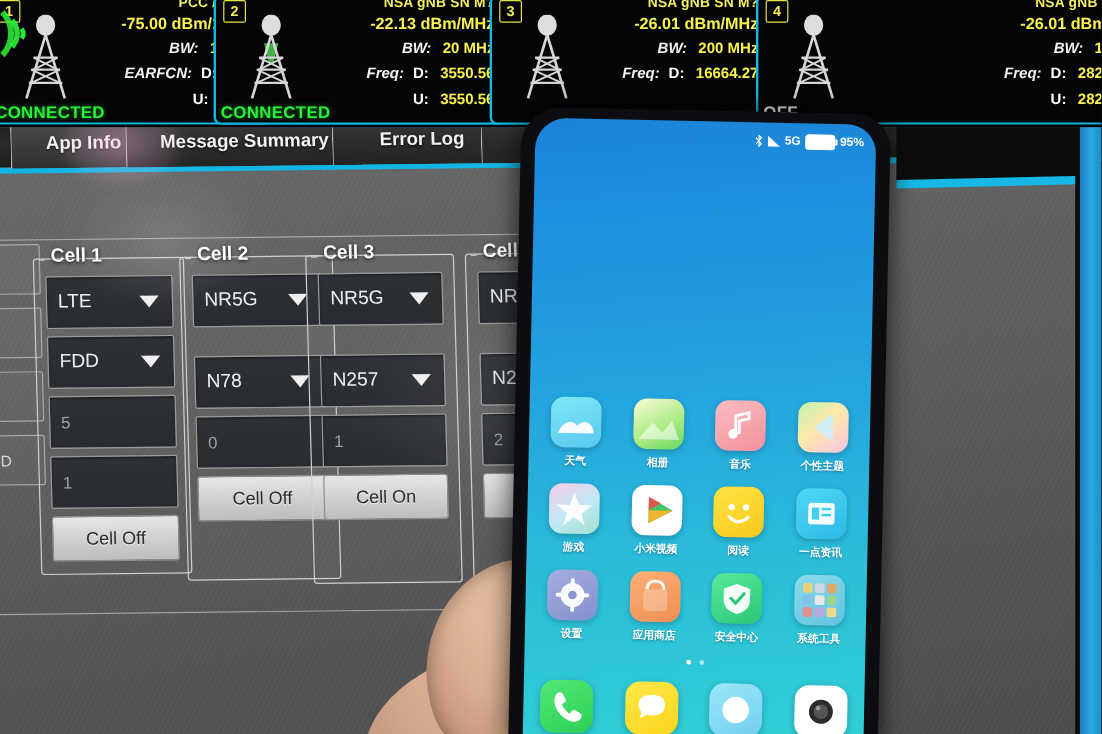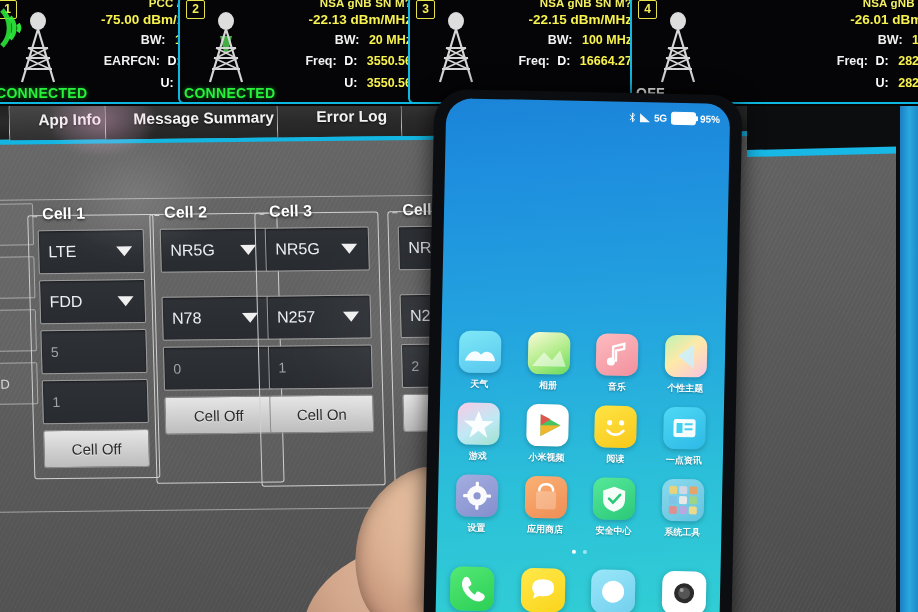--- a/index.html
+++ b/index.html
@@ -41,21 +41,21 @@
     position:absolute;right:6px;top:-1px;font-size:11.5px;font-weight:bold;
     color:#f3ef60;letter-spacing:.2px;white-space:nowrap;
   }
   .cp-pw{
     position:absolute;right:6px;top:14px;font-size:13.5px;font-weight:bold;
     color:#f7f24e;white-space:nowrap;
   }
   .cp-row{
     position:absolute;right:6px;font-size:12.5px;font-weight:bold;white-space:nowrap;
   }
-  .cp-row .lbl{color:#f2f2f2;}
+  .cp-row .lbl{color:#f2f2f2;font-style:italic;}
   .cp-row .val{color:#f8f24d;margin-left:6px;}
   .r-bw{top:35px;}
   .r-d{top:56px;}
   .r-u{top:78px;}
   .cp-row .k{color:#ffffff;margin-left:4px;}
   .cp-status{
     position:absolute;left:4px;bottom:1px;font-size:14px;font-weight:bold;
     letter-spacing:.3px;
   }
   .st-conn{color:#27f13a;text-shadow:0 0 4px rgba(40,255,60,.5);}
@@ -326,24 +326,24 @@
 
     <div class="cellpanel cp3">
       <div class="cp-num">3</div>
       <svg class="tower" viewBox="0 0 64 72">
         <ellipse cx="32" cy="9" rx="8" ry="9" fill="#e9e9e9"></ellipse>
         <path d="M32 17 L16 70 M32 17 L48 70" stroke="#e2e2e2" stroke-width="2.2" fill="none"></path>
         <path d="M22 36 L42 36 M20 46 L44 46 M18 57 L46 57" stroke="#e2e2e2" stroke-width="1.8"></path>
         <path d="M22 36 L42 46 M42 36 L22 46 M20 46 L44 57 M44 46 L20 57" stroke="#e2e2e2" stroke-width="1.6"></path>
       </svg>
       <div class="cp-head">NSA gNB SN  M?</div>
-      <div class="cp-pw">-22.15 dBm/MHz</div>
+      <div class="cp-pw">-26.01 dBm/MHz</div>
       <div class="cp-row r-bw">
         <span class="lbl">BW:</span>
-        <span class="val">100 MHz</span>
+        <span class="val">200 MHz</span>
       </div>
       <div class="cp-row r-d">
         <span class="lbl">Freq:</span>
         <span class="k">D:</span>
         <span class="val">16664.27</span>
       </div>
       <div class="cp-status st-conn"></div>
     </div>
 
     <div class="cellpanel cp4">

